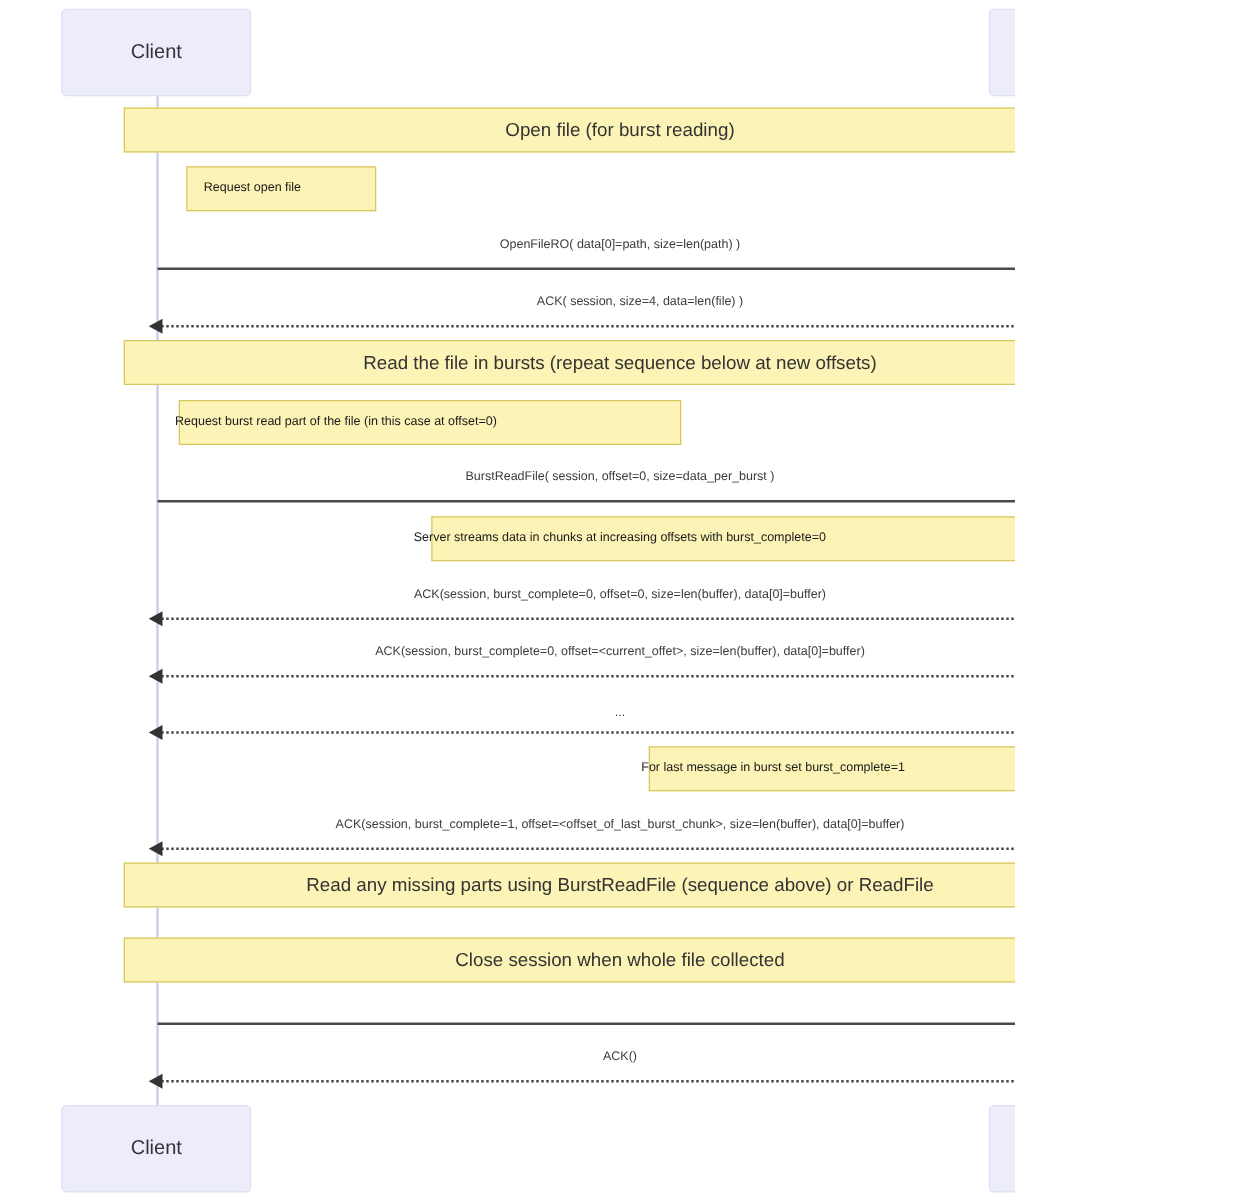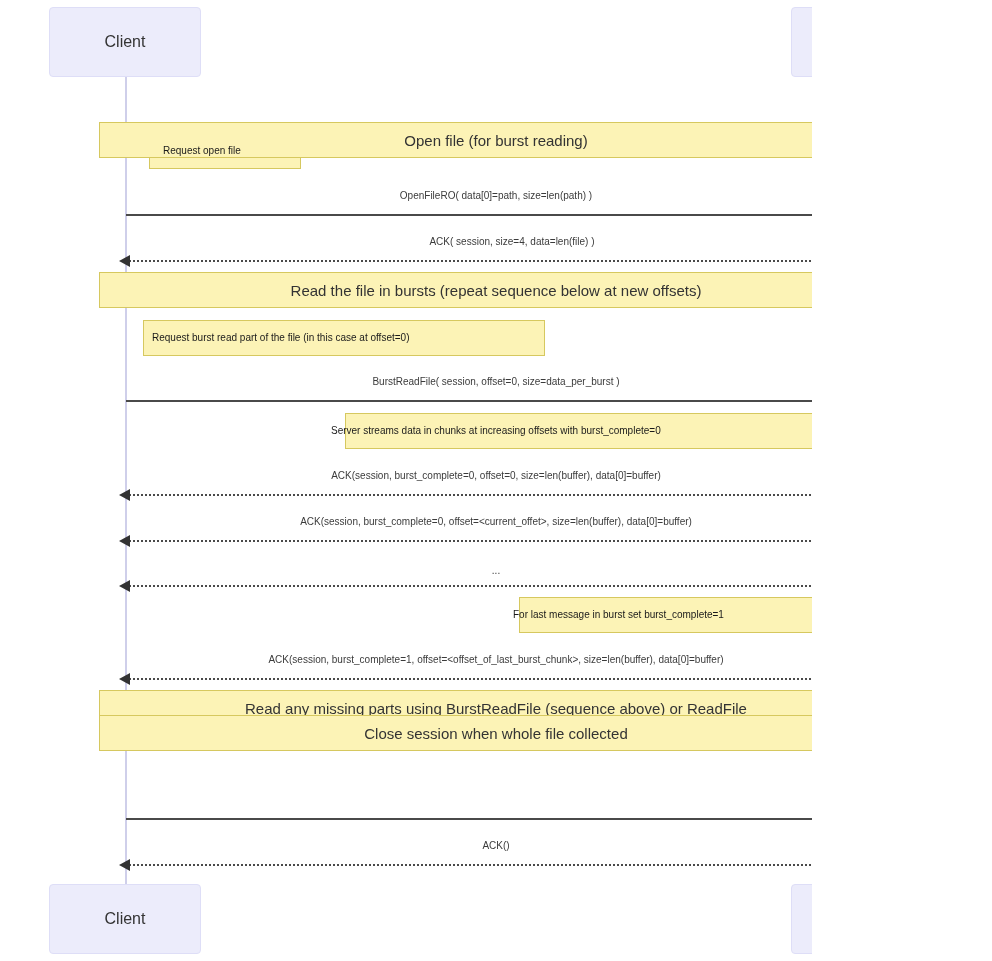--- a/index.html
+++ b/index.html
@@ -125,36 +125,36 @@
     </div>
     <div class="actor-box" style="left:49px;top:884px;width:152px;height:70px;">
       <span>Client</span>
     </div>
     <div class="actor-box" style="left:791px;top:7px;width:152px;height:70px;">
       <span>Server</span>
     </div>
     <div class="actor-box" style="left:791px;top:884px;width:152px;height:70px;">
       <span>Server</span>
     </div>
-    <div class="divider" style="left:99px;top:86px;width:794px;height:36px;margin-top:36px;">
+    <div class="divider" style="left:99px;top:86px;width:794px;height:36px;">
       <span>Open file (for burst reading)</span>
     </div>
     <div class="divider" style="left:99px;top:272px;width:794px;height:36px;">
       <span>Read the file in bursts (repeat sequence below at new offsets)</span>
     </div>
     <div class="divider" style="left:99px;top:690px;width:794px;height:36px;justify-content:center;">
       <span>Read any missing parts using BurstReadFile (sequence above) or ReadFile</span>
     </div>
-    <div class="divider" style="left:99px;top:715px;width:794px;height:36px;">
+    <div class="divider" style="left:99px;top:750px;width:794px;height:36px;">
       <span>Close session when whole file collected</span>
     </div>
     <div class="note" style="left:149px;top:133px;width:152px;height:36px;"></div>
     <div class="note-label" style="left:163px;top:151px;">Request open file</div>
     <div class="note" style="left:143px;top:320px;width:402px;height:36px;"></div>
-    <div class="note-label" style="left:152px;top:338px;">Request burst read part of the file (in this case at offset=0)</div>
+    <div class="note-label" style="left:140px;top:338px;">Request burst read part of the file (in this case at offset=0)</div>
     <div class="note" style="left:345px;top:413px;width:498px;height:36px;"></div>
     <div class="note-label" style="left:331px;top:431px;">Server streams data in chunks at increasing offsets with burst_complete=0</div>
     <div class="note" style="left:519px;top:597px;width:330px;height:36px;"></div>
     <div class="note-label" style="left:513px;top:615px;">For last message in burst set burst_complete=1</div>
     <div class="msg-label" style="left:0;width:992px;top:191px;">OpenFileRO( data[0]=path, size=len(path) )</div>
     <div class="msg-line" style="left:126px;top:214px;width:740px;"></div>
     <div class="arrowhead right" style="left:862px;top:209px;"></div>
     <div class="msg-label" style="left:16px;width:992px;top:237px;">ACK( session, size=4, data=len(file) )</div>
     <div class="msg-line dashed" style="left:126px;top:260px;width:740px;"></div>
     <div class="arrowhead left" style="left:119px;top:255px;"></div>

